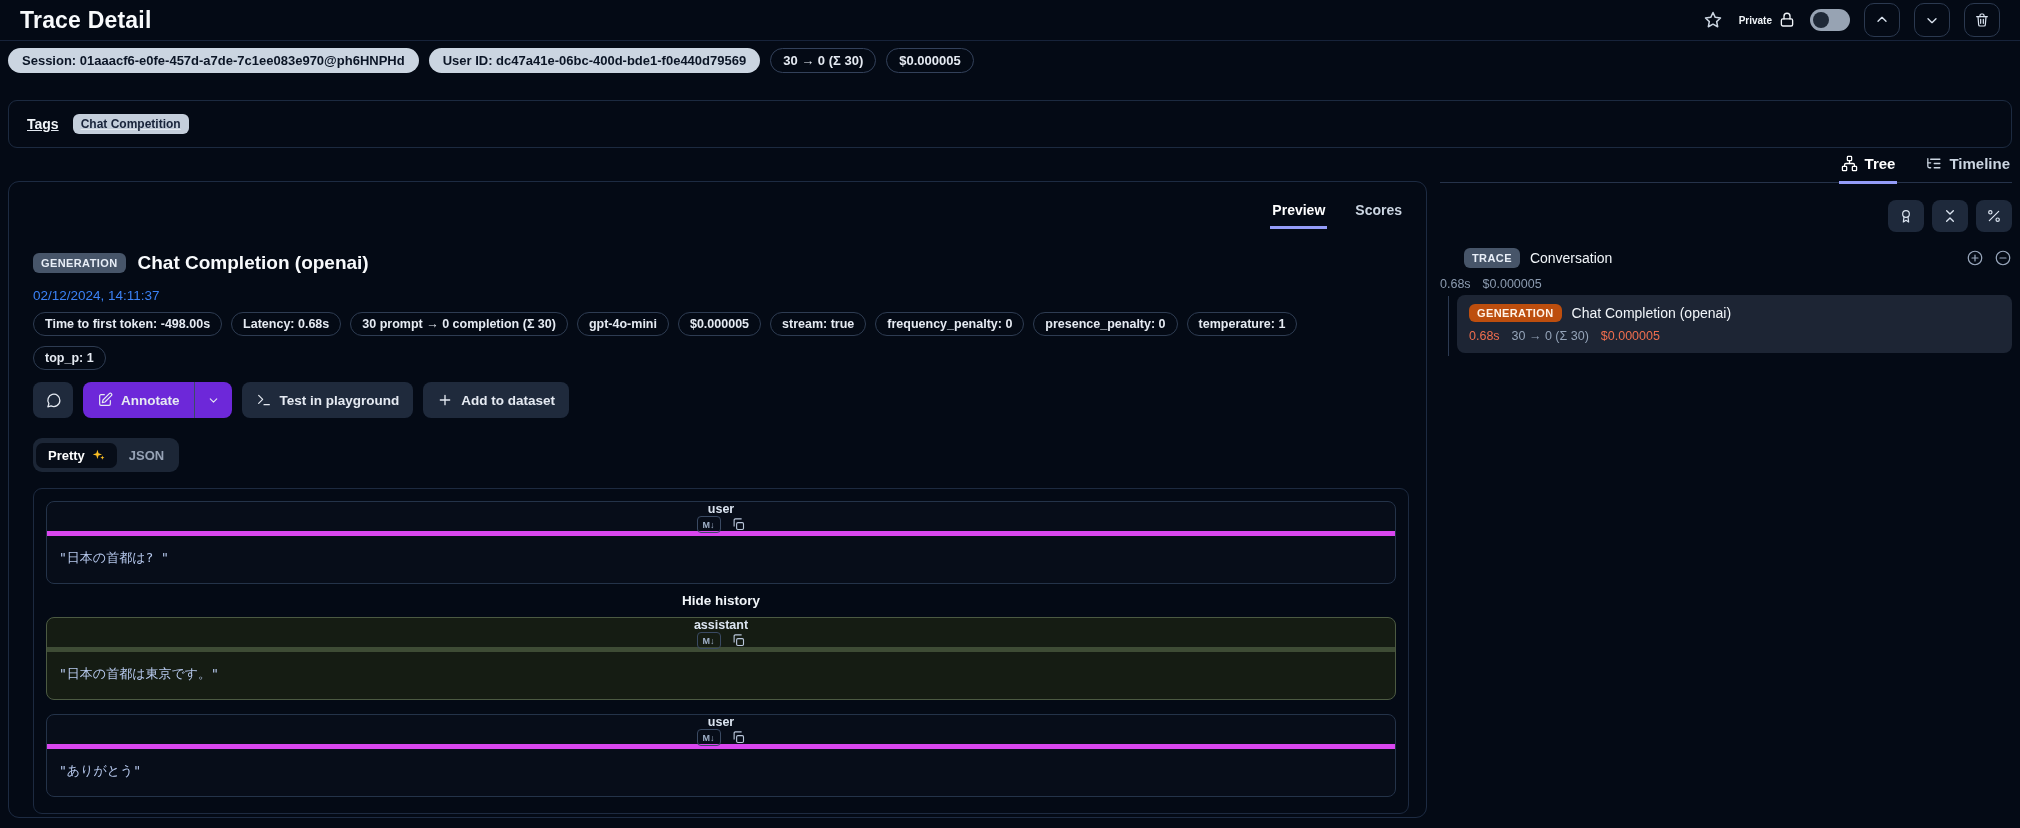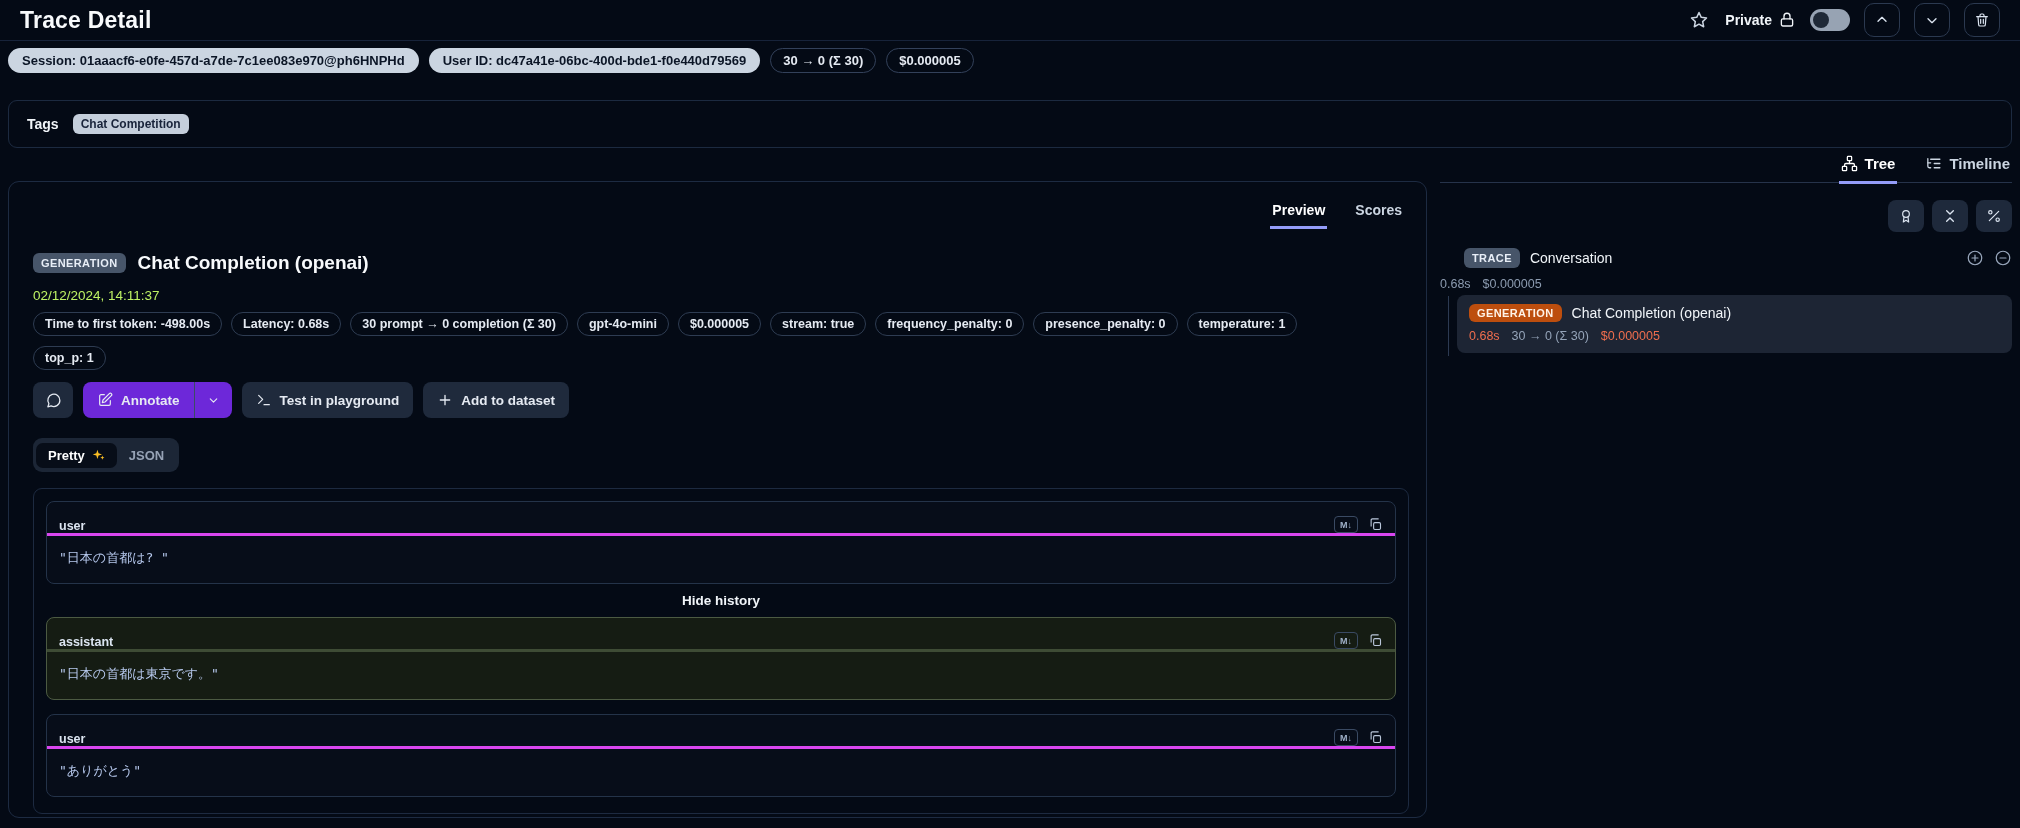--- a/index.html
+++ b/index.html
@@ -13,21 +13,21 @@
 
   
   .topbar {
     position:absolute; top:0; left:0; right:0; height:41px;
     display:flex; align-items:center; justify-content:space-between;
     padding:0 20px; border-bottom:1px solid #17233a;gap:48px;
   }
   .page-title { font-size:23px; font-weight:bold; color:#f8fafc; letter-spacing:.2px; }
   .topbar-right { display:flex; align-items:center; gap:14px; }
   .icon-plain { background:none; border:none; cursor:pointer; padding:2px; color:#cbd5e1; }
-  .private-group { display:flex; align-items:center; gap:6px; color:#f1f5f9; font-size:14px; font-weight:bold; }
+  .private-group { display:flex; align-items:center; gap:6px; color:#f1f5f9; font-size:10px; font-weight:bold; }
   .toggle { position:relative; width:40px; height:22px; border-radius:999px; background:#97a3b3; border:none; cursor:pointer; }
   .toggle .knob { position:absolute; top:3px; left:3px; width:16px; height:16px; border-radius:50%; background:#1f2937; }
   .sq-btn {
     width:36px; height:34px; display:flex; align-items:center; justify-content:center;
     background:transparent; border:1px solid #2b3950; border-radius:10px; color:#dbe4f0; cursor:pointer;
   }
 
   
   .meta-row { position:absolute; top:48px; left:8px; display:flex; align-items:center; gap:10px; }
   .badge-light {
@@ -36,21 +36,21 @@
   }
   .badge-outline {
     border:1px solid #33415a; color:#e5eaf2; font-size:13px; font-weight:bold;
     border-radius:999px; padding:4px 12px; background:transparent;
   }
 
   
   .tags-box {
     position:absolute; top:100px; left:8px; right:8px; height:48px;
     border:1px solid #1c2a40; border-radius:9px;
-    display:flex; align-items:center; gap:14px; padding:8px 18px;
+    display:flex; align-items:center; gap:14px; padding:8px 18px;text-decoration:underline;
   }
   .tags-label { font-size:14px; font-weight:bold; color:#f1f5f9; }
   .tag-chip {
     background:#c4cedb; color:#18233a; font-size:12px; font-weight:bold;
     border-radius:6px; padding:3px 8px; border:none; cursor:pointer;
   }
 
   
   .view-tabs {
     position:absolute; top:146px; left:1440px; right:8px; height:37px;
@@ -70,21 +70,21 @@
   .ptab { font-size:14px; font-weight:bold; color:#cbd5e1; background:none; border:none; cursor:pointer;
           border-bottom:3px solid transparent; padding:0 2px 8px 2px; }
   .ptab.active { color:#ffffff; border-bottom-color:#949cf8; }
 
   .obs-header { position:absolute; top:70px; left:24px; display:flex; align-items:center; gap:12px; }
   .badge-slate {
     background:#475569; color:#e8eef7; font-size:11px; font-weight:bold; letter-spacing:.4px;
     border-radius:6px; padding:4px 8px;
   }
   .obs-title { font-size:19px; font-weight:bold; color:#f8fafc; }
-  .obs-time { position:absolute; top:106px; left:24px; font-size:13.5px; color:#bef264; }
+  .obs-time { position:absolute; top:106px; left:24px; font-size:13.5px; color:#3b82f6; }
 
   .obs-badges { position:absolute; left:24px; display:flex; gap:9px; }
   .obs-badges.row1 { top:130px; }
   .obs-badges.row2 { top:164px; }
   .pill { border:1px solid #2e3c52; color:#e5eaf2; font-size:12.5px; font-weight:bold;
           border-radius:999px; padding:4px 11px; white-space:nowrap; }
 
   .obs-actions { position:absolute; top:200px; left:24px; display:flex; gap:10px; }
   .act-btn {
     height:36px; display:flex; align-items:center; gap:8px; padding:0 14px;
@@ -102,22 +102,22 @@
   .fmt-seg { display:flex; align-items:center; gap:6px; font-size:13px; font-weight:bold; color:#97a3b6;
              background:transparent; border:none; border-radius:7px; padding:5px 12px; cursor:pointer; font-family:inherit; }
   .fmt-seg.active { background:#070d18; color:#ffffff; }
 
   
   .messages {
     position:absolute; top:306px; left:24px; width:1376px; height:326px;
     border:1px solid #1d2a40; border-radius:9px; padding:12px; overflow:hidden;
   }
   .msg { border:1px solid #243349; border-radius:8px; background:#070d19; overflow:hidden; }
-  .msg-head { height:34px; display:flex; align-items:flex-end; justify-content:space-between;
-              padding:0 12px; border-bottom:3px solid #d946ef; }
+  .msg-head { height:34px; display:flex; align-items:center; justify-content:space-between;
+              padding:0 12px; border-bottom:5px solid #d946ef;flex-direction:column; }
   .msg-role { font-size:12.5px; font-weight:bold; color:#dbe4f0; }
   .msg-tools { display:flex; align-items:center; gap:10px; }
   .md-btn { min-width:24px; height:17px; display:flex; align-items:center; justify-content:center;
             border:1px solid #3a4a63; border-radius:4px; background:transparent; color:#9fb0c8;
             font-size:9px; font-weight:bold; cursor:pointer; font-family:inherit; }
   .copy-btn { background:none; border:none; color:#b9c6da; cursor:pointer; padding:0; }
   .msg-body { padding:13px 12px 16px 12px; font-family:"DejaVu Sans Mono", monospace;
               font-size:13px; color:#b7c9ee; white-space:pre; }
   .msg.assistant { background:#151c13; border-color:#4c5a42; }
   .msg.assistant .msg-head { border-bottom-color:#3e4c35; }

